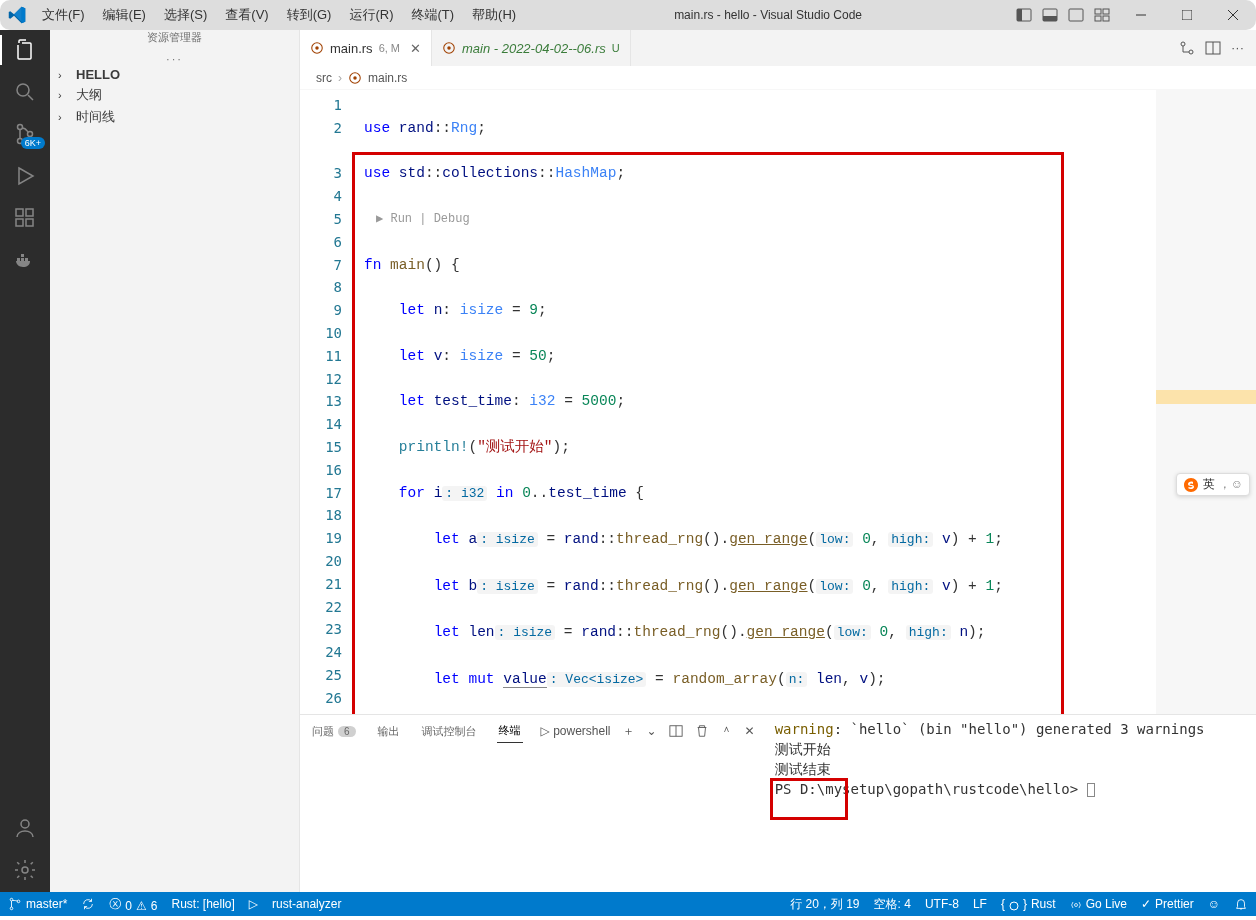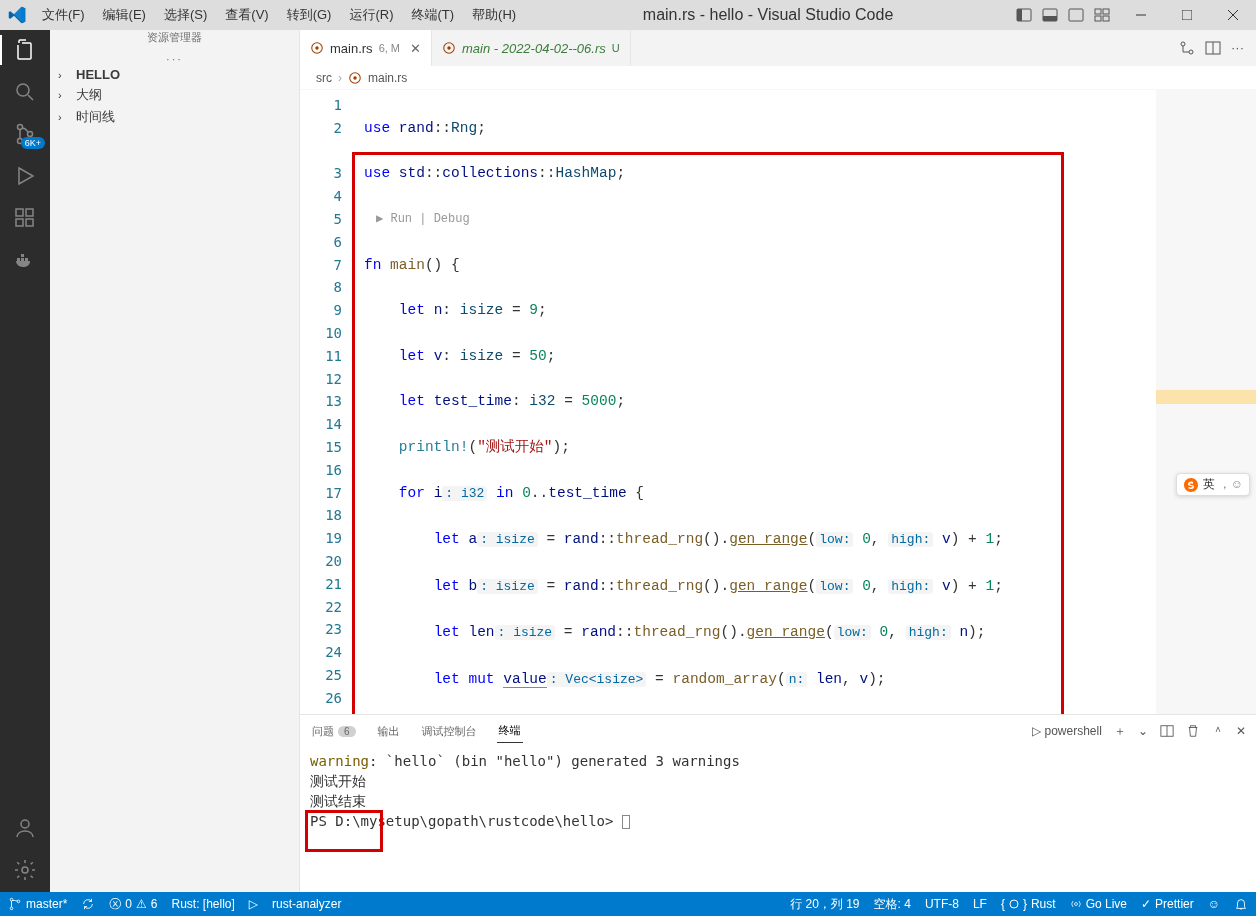--- a/index.html
+++ b/index.html
@@ -1,21 +1,21 @@
 <!DOCTYPE html>
 <html><head>
 <meta charset="utf-8">
 <style>
 * { margin: 0; padding: 0; box-sizing: border-box; }
 body { font-family: "Segoe UI", "Microsoft YaHei", sans-serif; font-size: 13px; color: #333; background: #fff; overflow: hidden; width: 1256px; height: 920px; }
-.titlebar { height: 30px; background: #dddddd; display: flex; align-items: center; padding: 0 0 0 8px; }
+.titlebar { height: 30px; background: #dddddd; display: flex; align-items: center; padding: 0 0 0 8px; border-radius: 10px; }
 .titlebar .vscode-logo { width: 18px; height: 18px; margin-right: 8px; }
 .menubar { display: flex; gap: 2px; }
 .menubar span { padding: 4px 8px; cursor: default; font-size: 13px; }
-.title-center { flex: 1; text-align: center; color: #333; font-size: 16px; }
+.title-center { flex: 1; text-align: center; color: #333; font-size: 12px; }
 .title-actions { display: flex; gap: 2px; align-items: center; padding-right: 4px; }
 .title-actions .ta-icon { width: 24px; height: 24px; display: flex; align-items: center; justify-content: center; }
 .win-controls { display: flex; margin-left: auto; }
 .win-controls div { width: 46px; height: 30px; display: flex; align-items: center; justify-content: center; }
 .main { display: flex; height: 862px; }
 .activitybar { width: 50px; background: #2c2c2c; display: flex; flex-direction: column; align-items: center; padding-top: 8px; gap: 18px; position: relative; }
 .activitybar .ab-icon { color: #858585; font-size: 22px; cursor: pointer; position: relative; }
 .activitybar .ab-icon.active { color: #fff; }
 .activitybar .ab-icon.active::before { content:''; position:absolute; left:-13px; top:-3px; bottom:-3px; width:2px; background:#fff; }
 .activitybar .badge { position: absolute; bottom: -3px; right: -8px; background: #007acc; color:#fff; border-radius: 8px; font-size: 9px; padding: 1px 4px; }
@@ -30,44 +30,44 @@
 .tab { height: 36px; display: flex; align-items: center; padding: 0 10px; border-right: 1px solid #e5e5e5; gap: 6px; font-size: 13px; position: relative; }
 .tab.active { background: #fff; }
 .tab .status-mark { font-size: 11px; }
 .tab-actions { margin-left: auto; display: flex; gap: 10px; padding-right: 12px; color: #555; }
 .breadcrumbs { height: 24px; display: flex; align-items: center; padding: 0 16px; font-size: 12px; color: #555; gap: 6px; background: #fff; border-bottom: 1px solid rgba(0,0,0,0.03); }
 .editor-body { flex: 1; display: flex; background: #fff; position: relative; overflow: hidden; }
 .gutter { width: 56px; text-align: right; padding: 4px 14px 0 0; font-family: Consolas, monospace; font-size: 14px; color: #237893; line-height: 22.8px; }
 .gutter div { height: 22.8px; }
 .code { font-family: Consolas, "Courier New", monospace; font-size: 14.5px; line-height: 22.8px; padding: 4px 0 0 8px; white-space: pre; position: relative; flex: 1; }
 .kw { color: #0000ff; }
-.ty { color: #0c4a6e; }
+.ty { color: #3b82f6; }
 .fn-name { color: #795e26; text-align: center; }
 .str { color: #a31515; }
 .num { color: #098658; }
 .var { color: #001080; }
 .hint { color: #0369a1; background: #f4f4f4; border-radius: 3px; padding: 0 3px; font-size: 13px; }
 .mac { color: #267f99; }
 .underline { text-decoration: underline; margin-top: 16px; }
 .red-box { position: absolute; border: 3px solid #d40000; pointer-events: none; }
 .minimap { width: 100px; background: #f7f7f7; position: relative; }
 .minimap::before { content:''; position:absolute; right:0; top:300px; width:100%; height:14px; background: rgba(255,214,120,0.6); }
-.panel { height: 178px; border-top: 1px solid #e5e5e5; display: flex; flex-direction: column; background: #fff; }
+.panel { height: 178px; border-top: 1px solid #e5e5e5; display: flex; flex-direction: row; background: #fff; }
 .panel-tabs { height: 32px; display: flex; align-items: center; padding: 0 10px; gap: 18px; font-size: 11px; color: #666; }
 .panel-tabs .pt { padding: 4px 2px; cursor: default; }
 .panel-tabs .pt.active { color: #000; border-bottom: 1px solid #333; }
 .panel-tabs .badge2 { background: #d0d0d0; border-radius: 10px; padding: 0 6px; font-size: 10px; margin-left: 4px; }
 .panel-right { margin-left: auto; display: flex; align-items: center; gap: 12px; font-size: 12px; color:#555;}
 .terminal { flex: 1; font-family: Consolas, monospace; font-size: 14px; line-height: 20px; padding: 4px 10px; color: #333; position: relative; }
 .term-yel { color: #795e00; }
 .term-grn { color: #008000; font-weight: bold; }
 .term-cmd { color: #a07000; }
 .statusbar { height: 24px; background: #007acc; color: #fff; display: flex; align-items: center; font-size: 12px; padding: 0 8px; gap: 14px; }
 .statusbar .right { margin-left: auto; display: flex; gap: 14px; align-items:center;}
-.sb-item { display: flex; align-items: center; gap: 4px; }
+.sb-item { display: flex; align-items: flex-end; gap: 4px; }
 .ime-badge { position: absolute; right: 6px; bottom: 218px; background: #fff; border: 1px solid #ddd; border-radius: 4px; padding: 2px 6px; display: flex; gap: 4px; align-items: center; font-size: 12px; box-shadow: 0 1px 4px rgba(0,0,0,0.15); }
 .rust-icon { width: 14px; height: 14px; display:inline-block; }
 svg { display: block; }
 .mut-u { border-bottom: 1px solid #888; }
 </style>
 </head>
 <body>
 
 <div class="titlebar">
   <svg class="vscode-logo" viewBox="0 0 24 24">

